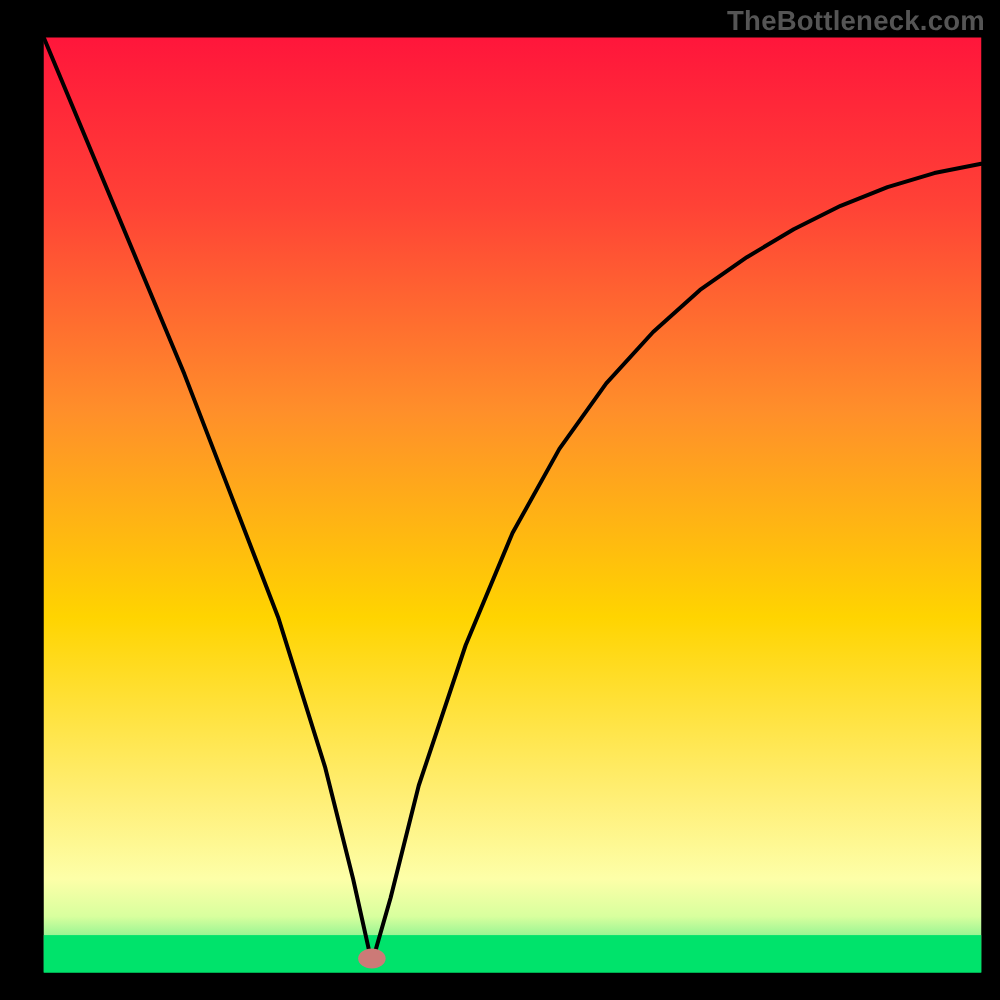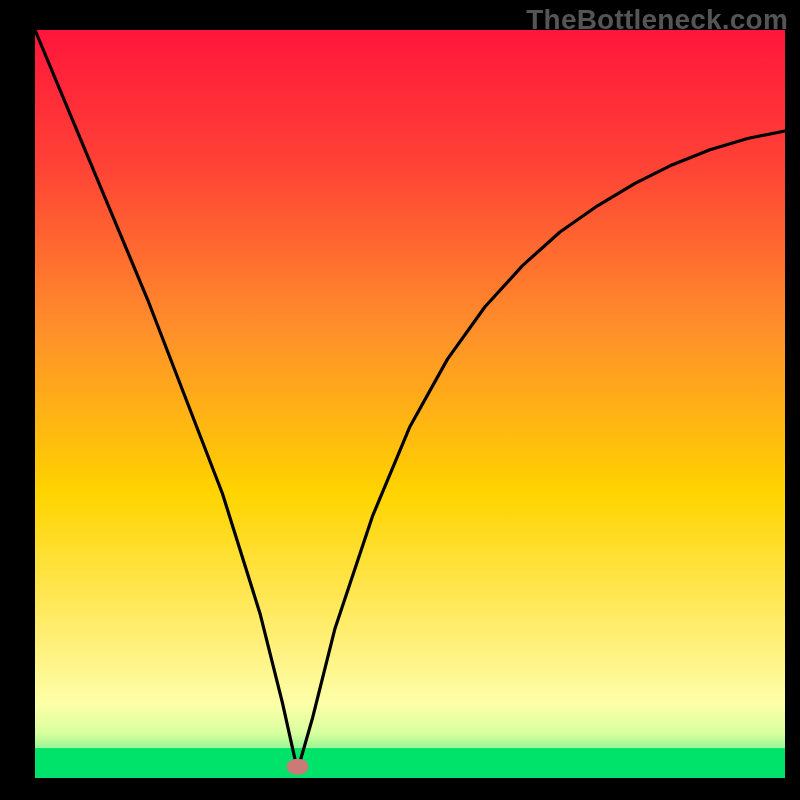--- a/index.html
+++ b/index.html
@@ -17,21 +17,21 @@
     top: 0;
     width: 800px;
     height: 800px;
     background: #000;
   }
   .watermark {
     position: absolute;
     top: 4px;
     right: 12px;
     color: #555;
-    font-size: 28px;
+    font-size: 22px;
     font-weight: 600;
     letter-spacing: 0.2px;
     user-select: none;
   }
   svg {
     position: absolute;
     left: 0;
     top: 0;
   }
 </style>

